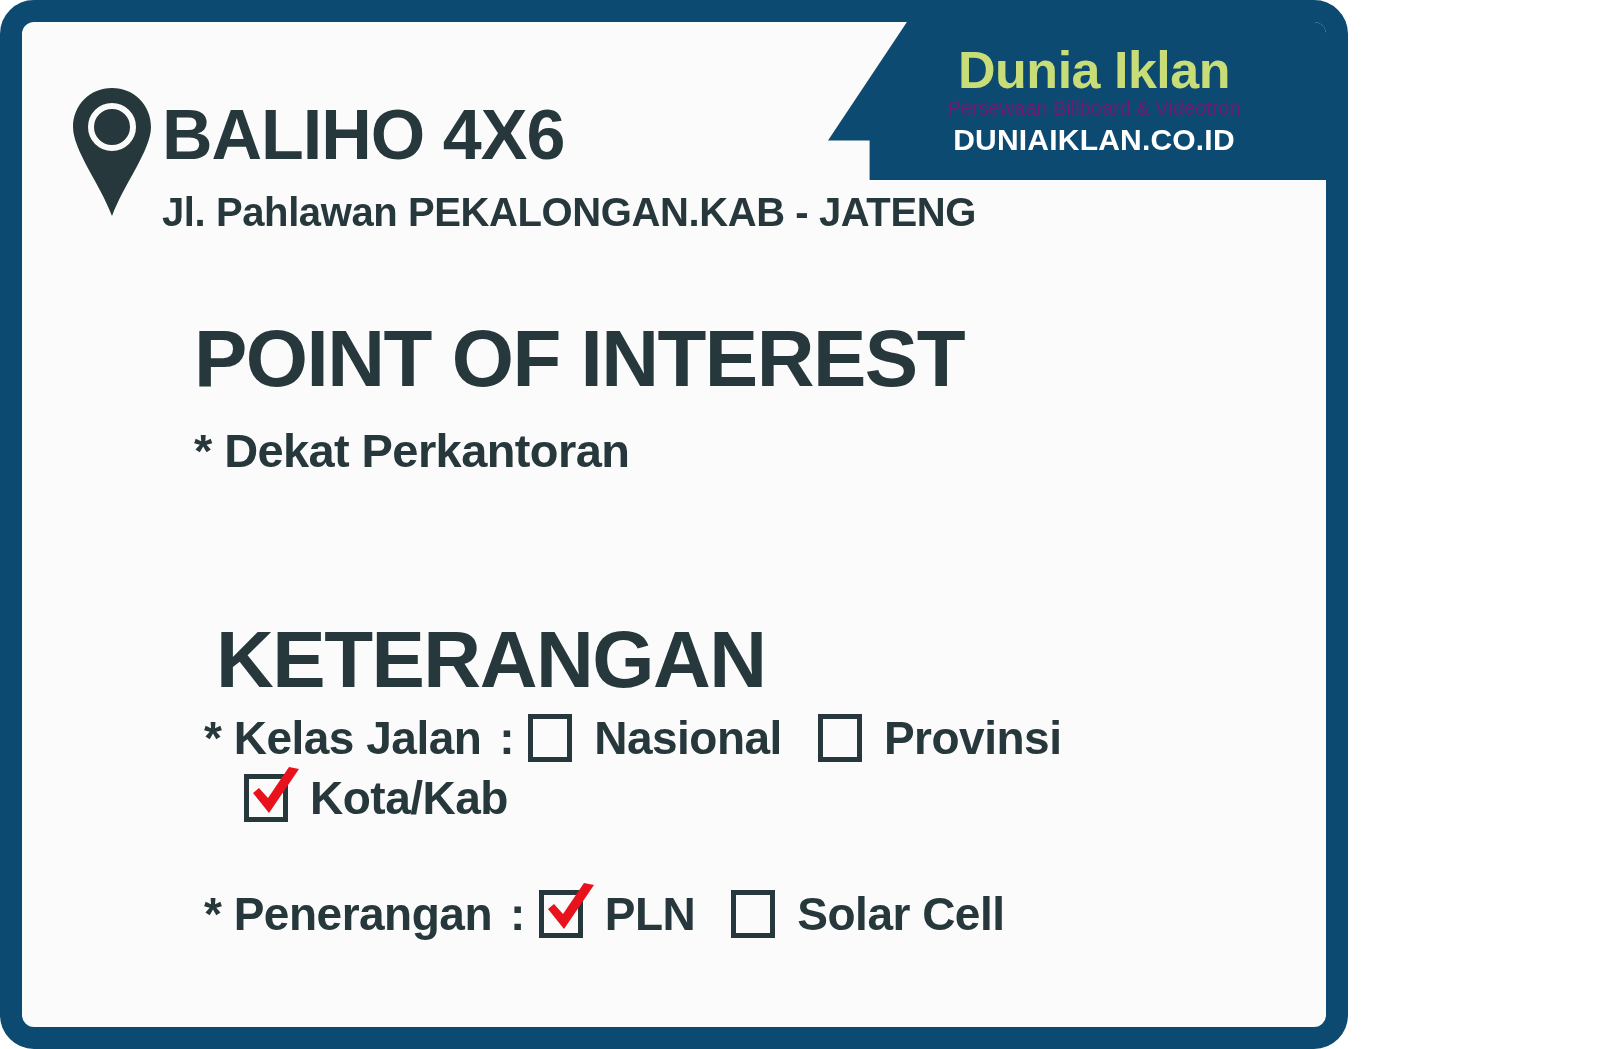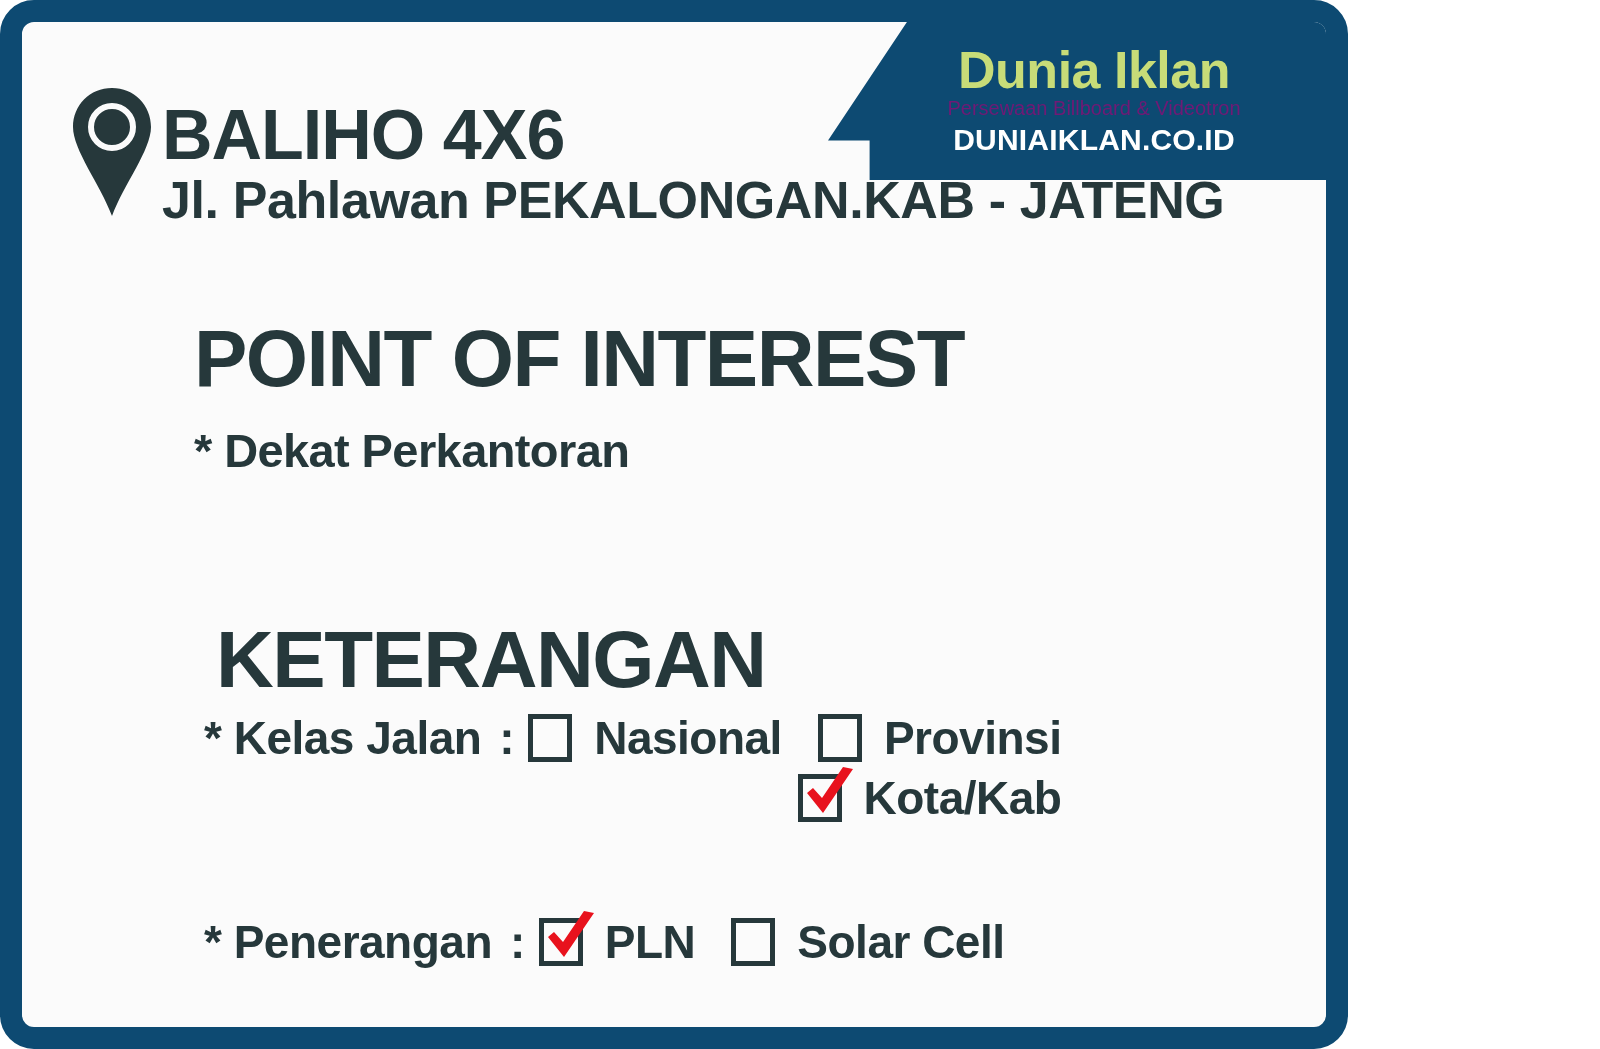--- a/index.html
+++ b/index.html
@@ -96,24 +96,24 @@
   }
   .head-title {
     font-size: 70px;
     font-weight: bold;
     line-height: 1.0;
     letter-spacing: -1px;
     color: #26383b;
     white-space: nowrap;
   }
   .head-sub {
-    font-size: 52px;
+    font-size: 40px;
     font-weight: bold;
     line-height: 1.1;
-    margin-top: 2px;
+    margin-top: 20px;
     letter-spacing: -0.4px;
     color: #26383b;
     white-space: nowrap;
   }
 
   .section-title {
     font-size: 80px;
     font-weight: bold;
     letter-spacing: -1.5px;
     line-height: 1.0;
@@ -144,21 +144,21 @@
     position: absolute;
     left: 182px;
     top: 692px;
   }
   .ck-row {
     display: flex;
     align-items: center;
     white-space: nowrap;
     line-height: 1;
   }
-  .ck-row.row2 { margin-top: 12px; padding-left: 40px; justify-content: flex-end; }
+  .ck-row.row2 { margin-top: 12px; padding-left: 40px; }
 
   .ck-label {
     font-size: 46px;
     font-weight: bold;
     letter-spacing: -0.5px;
     color: #26383b;
   }
   .ck-colon { margin-left: 18px; margin-right: 14px; }
 
   .ck-opt {
@@ -188,21 +188,20 @@
     letter-spacing: -0.5px;
     margin-left: 22px;
     color: #26383b;
   }
   .gap-lg { margin-left: 36px; }
 
   .pen-block {
     position: absolute;
     left: 182px;
     top: 868px;
-    margin-top: 28px;
   }
 </style>
 </head>
 <body>
 
 <div id="card">
 
   <div class="brand-banner"></div>
   <div class="brand-inner">
     <div class="brand-title">Dunia Iklan</div>

